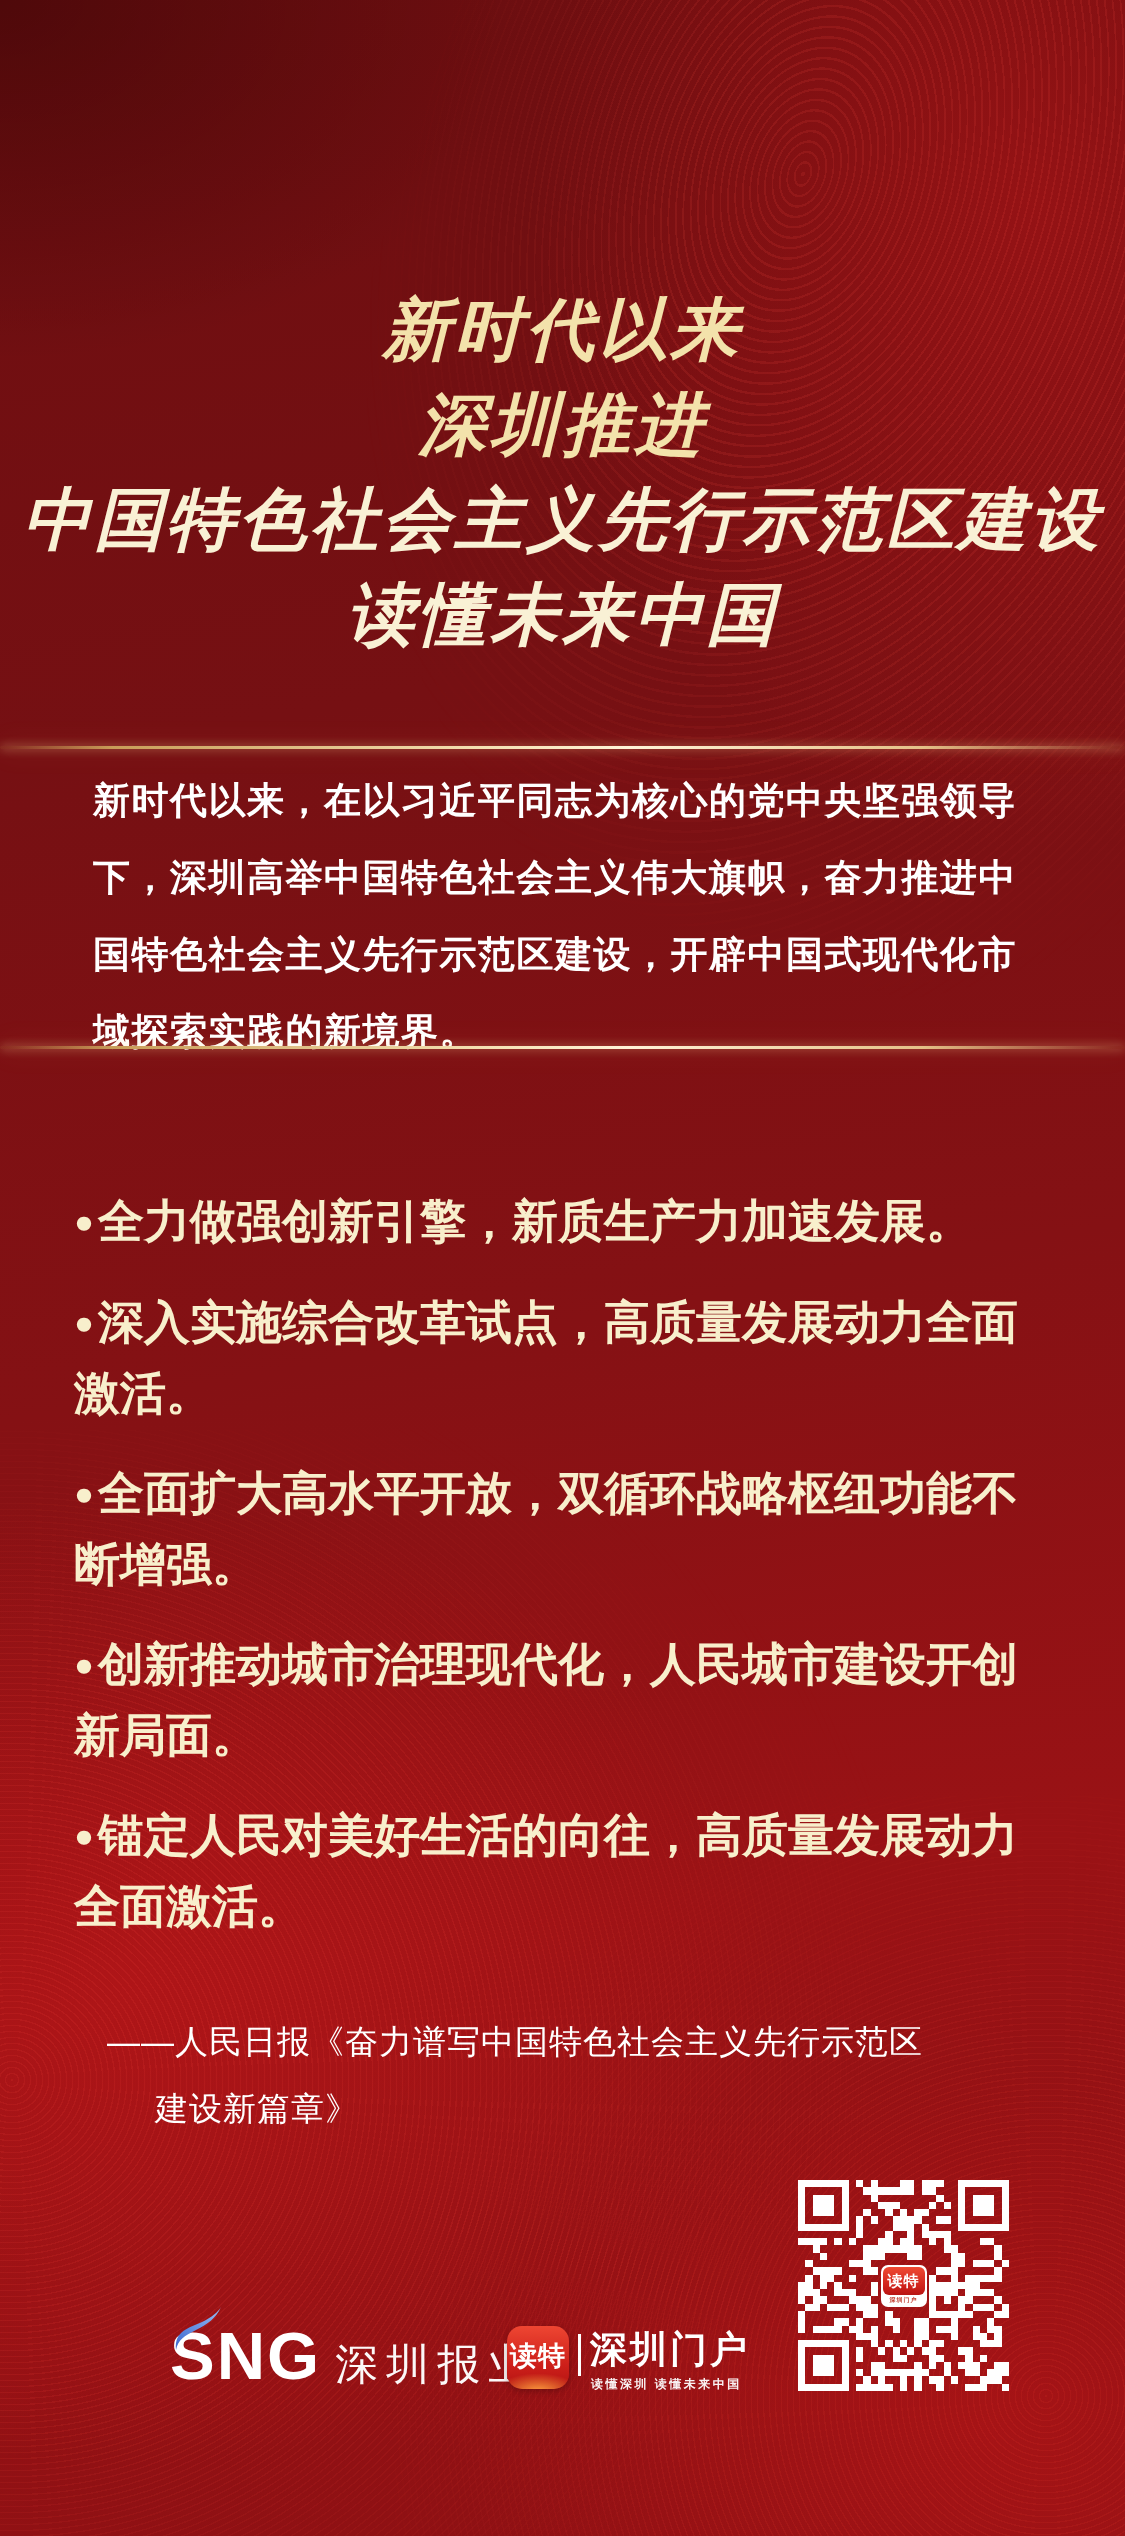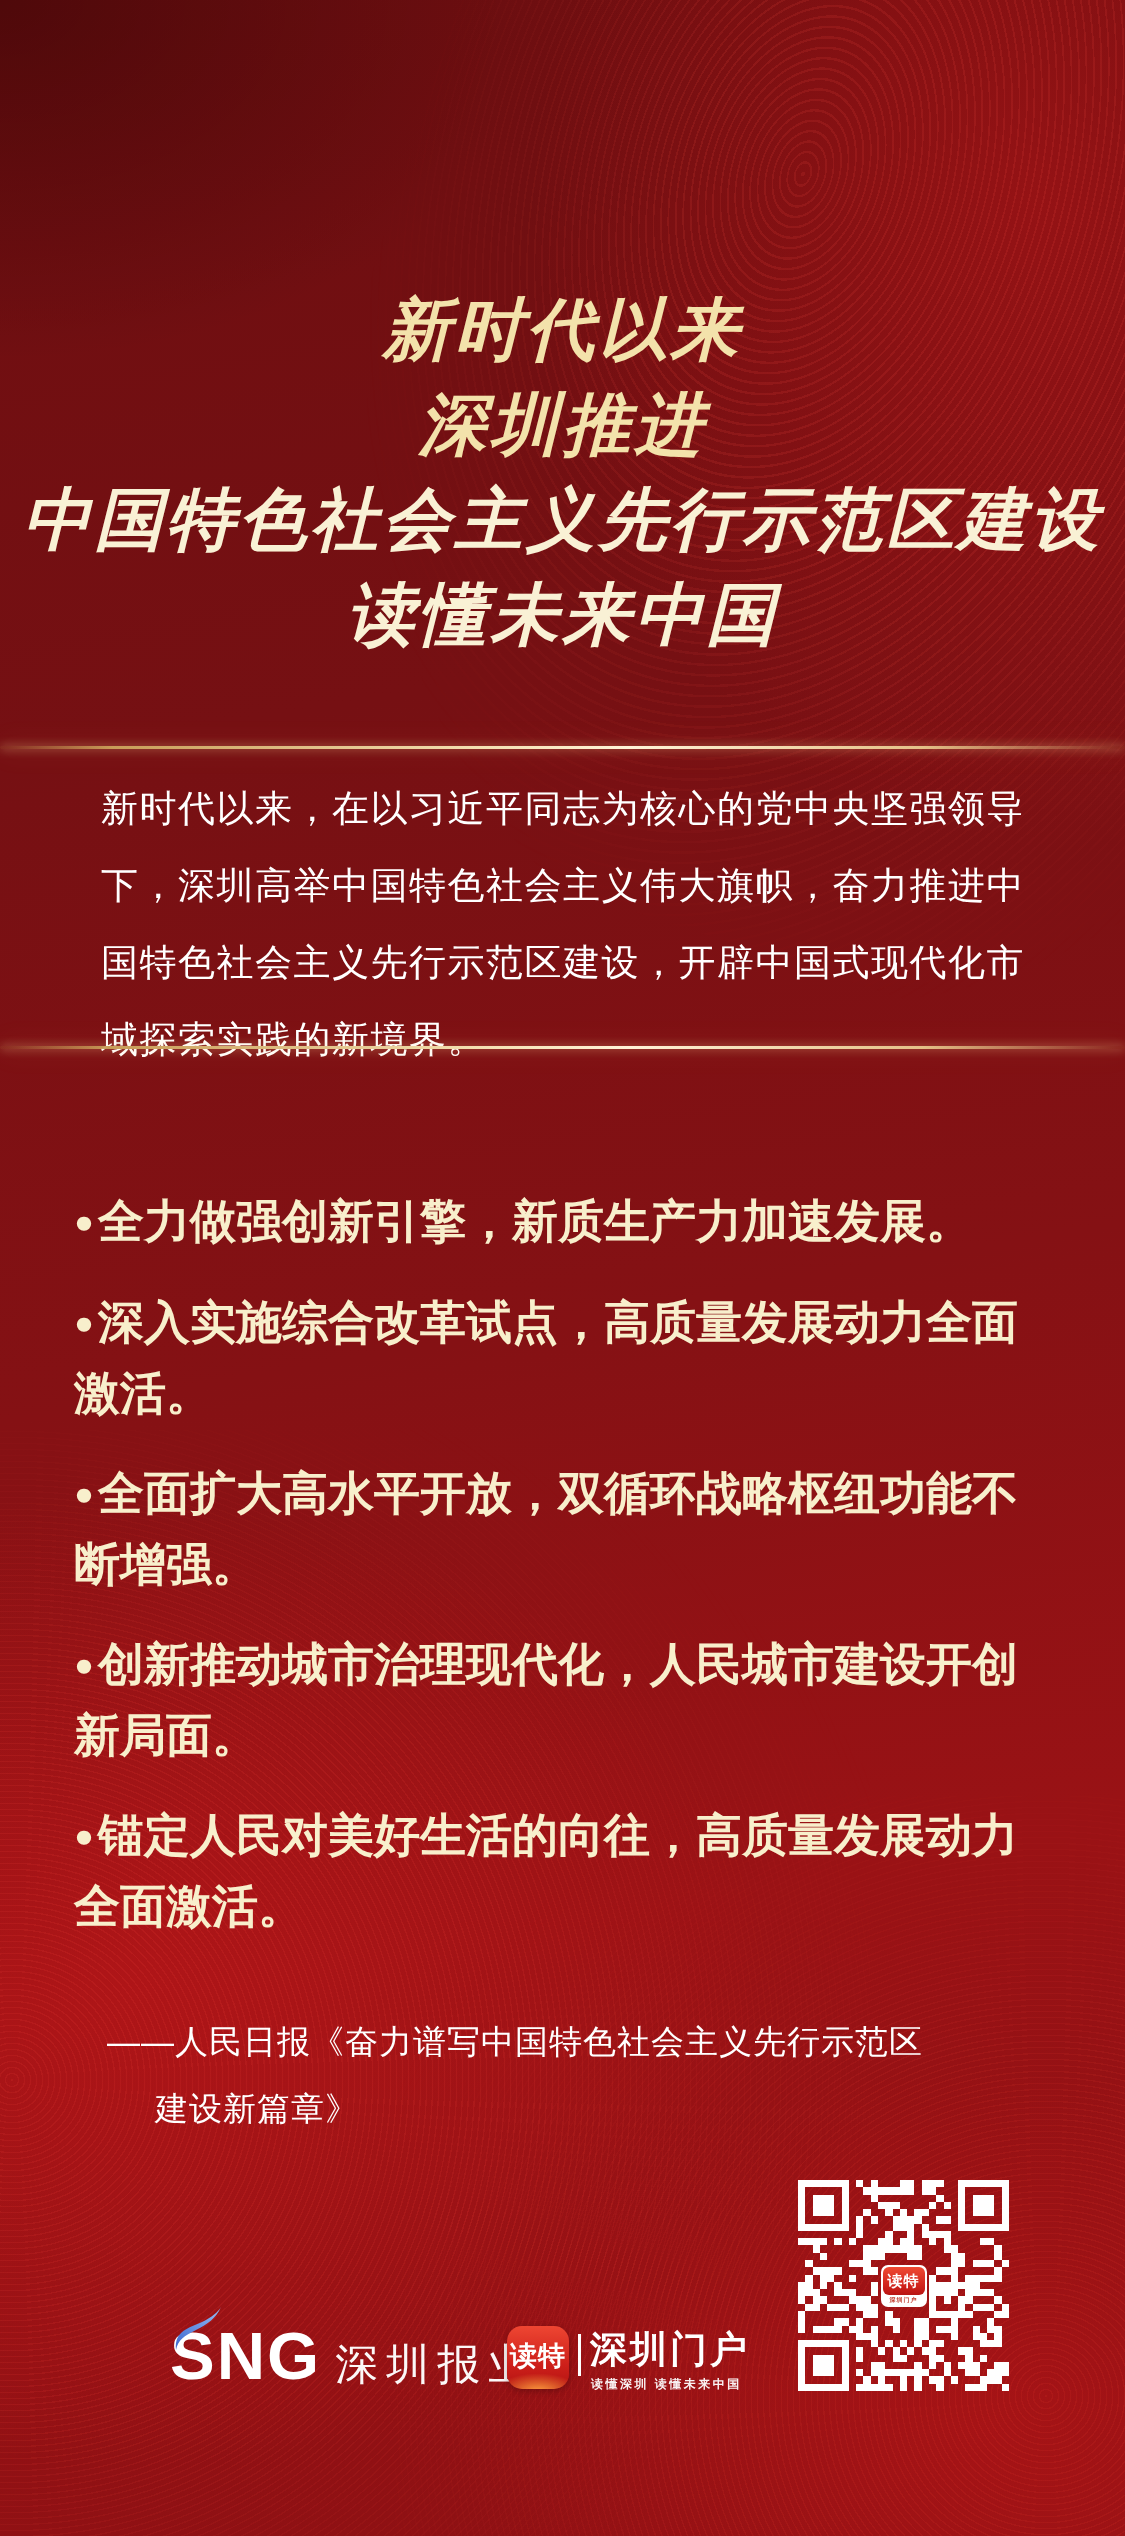--- a/index.html
+++ b/index.html
@@ -43,22 +43,22 @@
   .title{position:absolute;left:0;top:282px;width:1125px;text-align:center;
     font-weight:900;font-size:68px;line-height:95px;letter-spacing:4px;color:#f3e2ab;font-style:italic;}
   .title .t3,.title .t4{color:#f9f1d5;}
 
   .divider{position:absolute;left:0;width:1125px;height:3px;border-radius:2px;
     background:linear-gradient(90deg,rgba(214,170,96,.15) 0%,#c89d58 10%,#f3e0b0 42%,#fff4d8 56%,#e4c288 82%,rgba(214,170,96,.12) 100%);
     box-shadow:0 0 10px rgba(255,226,160,.55),0 0 26px rgba(255,210,130,.25);}
   .divider-top{top:746px;}
   .divider-bottom{top:1046px;}
 
-  .intro{position:absolute;left:88px;top:757px;width:958px;margin:13px;
-    color:#ffffff;font-size:37px;line-height:77px;letter-spacing:1.5px;font-weight:400;}
+  .intro{position:absolute;left:88px;top:757px;width:958px;margin:5px;
+    color:#ffffff;font-size:37px;line-height:77px;letter-spacing:1.5px;font-weight:700;}
 
   .bullets{position:absolute;left:74px;top:1186px;width:958px;margin:0;padding:0;list-style:none;
     color:#f8efcc;font-size:46px;line-height:70px;font-weight:700;}
   .bullets li{margin:0 0 30px 0;}
   .bullets .marker{font-size:.72em;vertical-align:.12em;letter-spacing:0;margin-right:4px;}
 
   .attribution{position:absolute;left:107px;top:2008px;width:860px;
     color:#ffffff;font-size:33px;line-height:67px;font-weight:400;letter-spacing:1px;}
   .attribution .attr-l2{padding-left:48px;}
 

